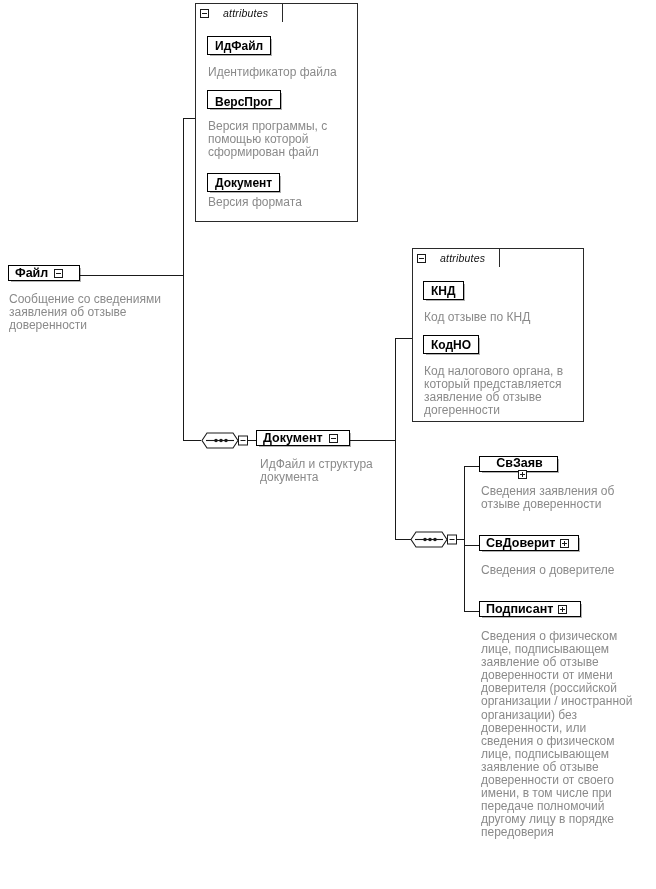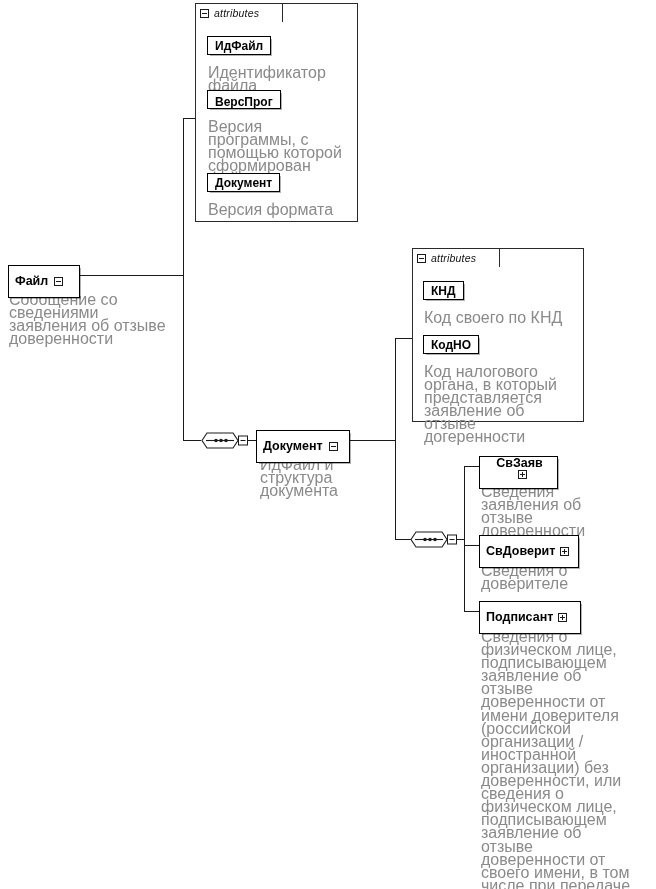--- a/index.html
+++ b/index.html
@@ -45,21 +45,21 @@
     background: #ffffff;
     display: flex;
     align-items: center;
     padding: 0 7px 0 4px;
     z-index: 3;
   }
   .attr-tab-label {
     font-style: italic;
     font-size: 10.5px;
     color: #111;
-    margin-left: 5px;
+    margin-left: 14px;
     letter-spacing: .2px;
   }
   .attr-body {
     position: absolute;
     left: 0;
     box-sizing: border-box;
     border: 1px solid #2a2a2a;
     background: #ffffff;
     z-index: 1;
   }
@@ -100,21 +100,21 @@
   }
 
   
   .node {
     position: absolute;
     box-sizing: border-box;
     border: 1.6px solid #000;
     background: #ffffff;
     display: flex;
     align-items: center;
-    height: 33px;
+    height: 16px;
     padding: 0 4px 0 6px;
     z-index: 5;
     box-shadow: 2px 2px 0 -1px rgba(0,0,0,0.30);
   }
   .node-label {
     font-weight: bold;
     font-size: 12.5px;
     color: #000;
     white-space: nowrap;
     line-height: 1;
@@ -143,21 +143,21 @@
     height: 19px;
     padding: 0 7px;
     z-index: 5;
     box-shadow: 2px 2px 0 -1px rgba(0,0,0,0.30);
   }
   .attr-node .node-label { font-size: 12px; }
 
   
   .desc {
     position: absolute;
-    font-size: 16px;
+    font-size: 12px;
     line-height: 13.1px;
     color: #8a8a8a;
     z-index: 4;
   }
 
   
   .seq {
     position: absolute;
     width: 38px;
     height: 19px;
@@ -205,21 +205,21 @@
   <div class="desc" style="left:208px; top:66px; width:140px;">Идентификатор файла</div>
 
   <div class="attr-node" style="left:207px; top:90px;align-items:flex-end;">
     <span class="node-label">ВерсПрог</span>
   </div>
   <div class="desc" style="left:208px; top:120px; width:134px;">Версия программы, с помощью которой сформирован файл</div>
 
   <div class="attr-node" style="left:207px; top:173px;">
     <span class="node-label">Документ</span>
   </div>
-  <div class="desc" style="left:208px; top:203px; width:140px;">Версия формата</div>
+  <div class="desc" style="left:208px; top:196px; width:140px;">Версия формата</div>
 
   <div class="node edge-exp" style="left:8px; top:265px; width:72px;">
     <span class="node-label">Файл</span>
     <span class="expander"></span>
   </div>
   <div class="desc" style="left:9px; top:293px; width:168px;">Сообщение со сведениями заявления об отзыве доверенности</div>
 
   <div class="seq" style="left:201px; top:431px;">
     <svg width="50" height="19" viewBox="0 0 50 19" xmlns="http://www.w3.org/2000/svg">
       <polygon points="1,9.5 6,2 32,2 37,9.5 32,17 6,17" fill="#ffffff" stroke="#1a1a1a" stroke-width="1.1"></polygon>
@@ -243,21 +243,21 @@
     <div class="attr-body-cover" style="left:1px; top:1px; width:86px; height:18px;"></div>
     <div class="attr-tab" style="width:88px;">
       <span class="expander"></span>
       <span class="attr-tab-label">attributes</span>
     </div>
   </div>
 
   <div class="attr-node" style="left:423px; top:281px;">
     <span class="node-label">КНД</span>
   </div>
-  <div class="desc" style="left:424px; top:311px; width:150px;">Код своего по КНД</div>
+  <div class="desc" style="left:424px; top:311px; width:150px;">Код отзыве по КНД</div>
 
   <div class="attr-node" style="left:423px; top:335px;">
     <span class="node-label">КодНО</span>
   </div>
   <div class="desc" style="left:424px; top:365px; width:152px;">Код налогового органа, в который представляется заявление об отзыве догеренности</div>
 
   <div class="seq" style="left:410px; top:530px;">
     <svg width="50" height="19" viewBox="0 0 50 19" xmlns="http://www.w3.org/2000/svg">
       <polygon points="1,9.5 6,2 32,2 37,9.5 32,17 6,17" fill="#ffffff" stroke="#1a1a1a" stroke-width="1.1"></polygon>
       <line x1="5" y1="9.5" x2="33" y2="9.5" stroke="#1a1a1a" stroke-width="1.1"></line>

